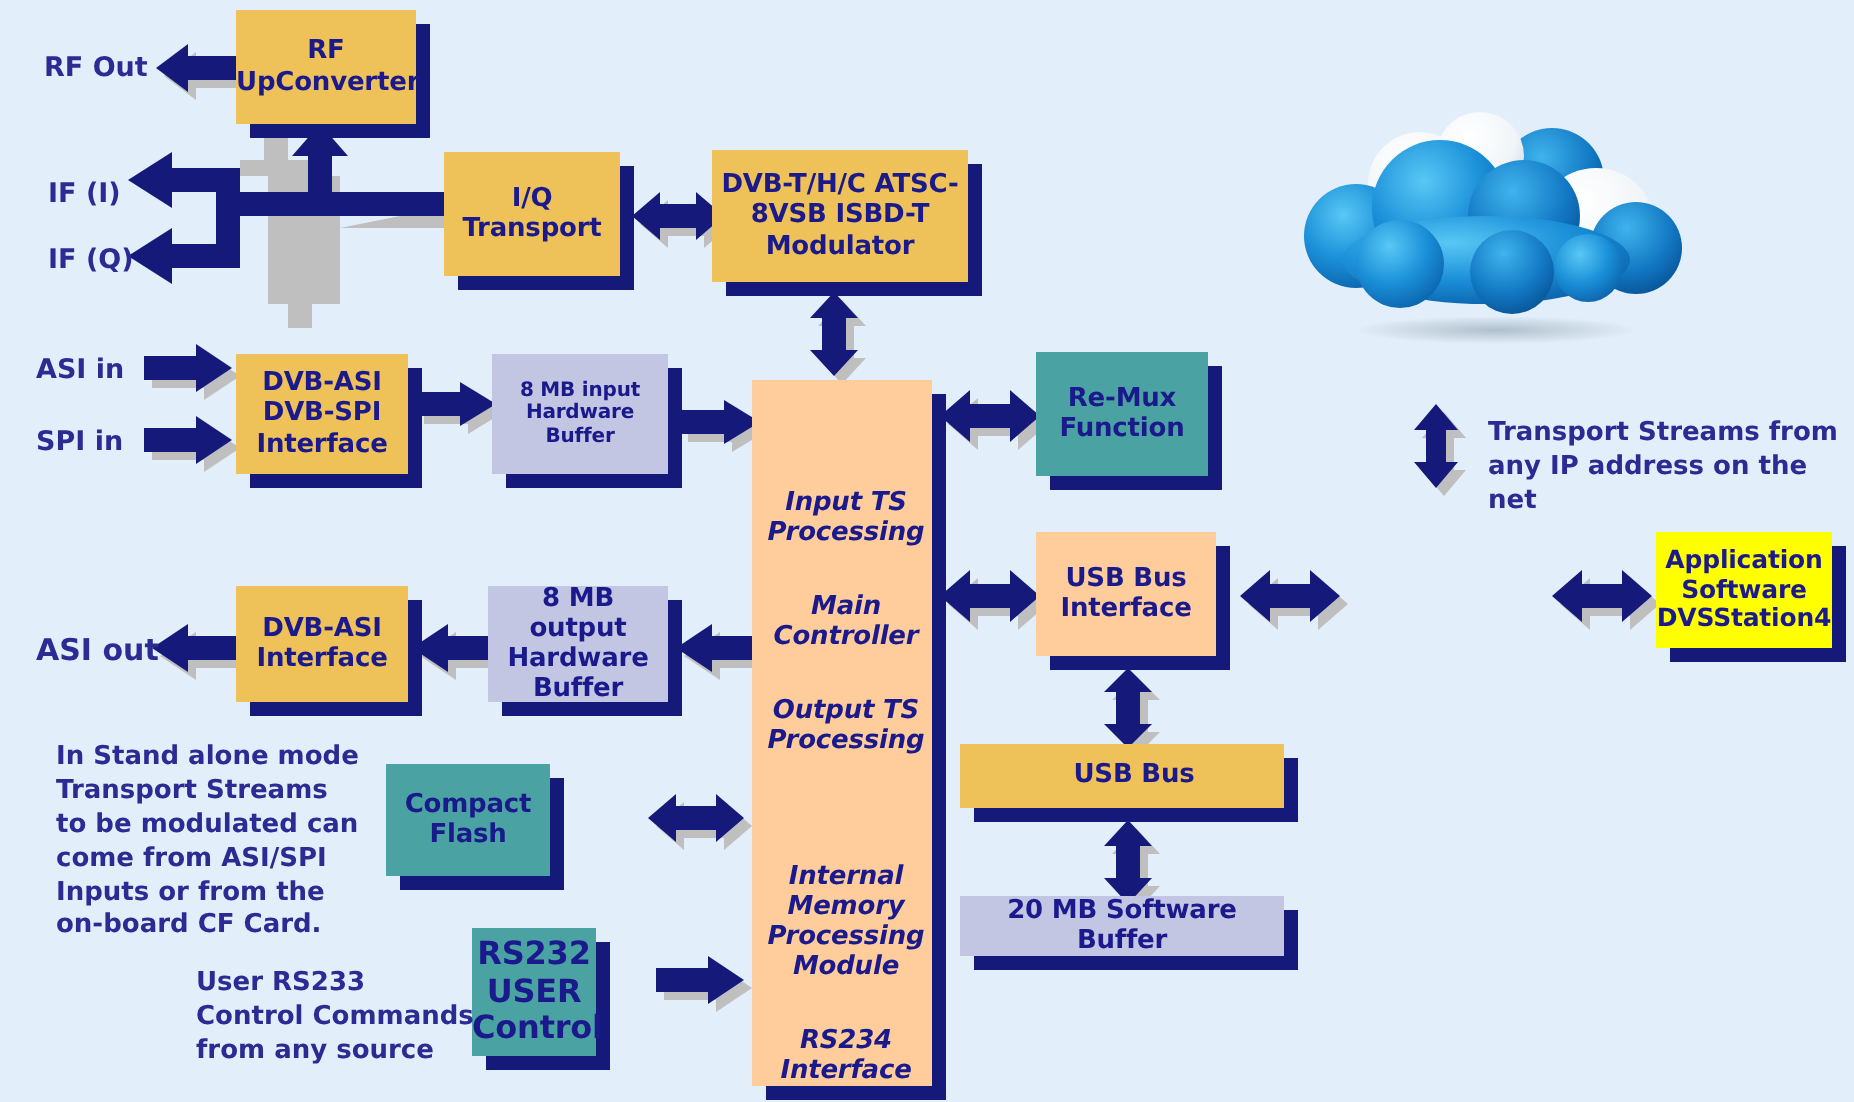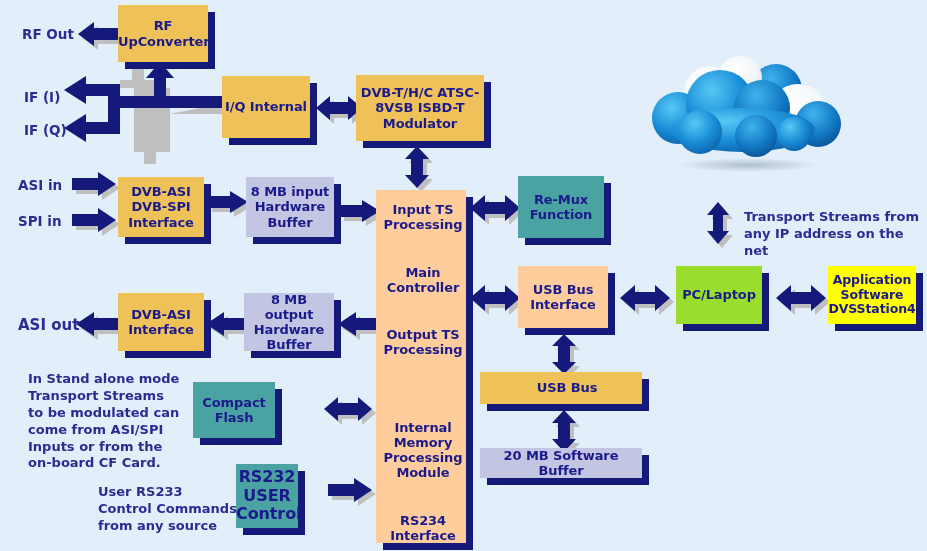--- a/index.html
+++ b/index.html
@@ -377,36 +377,36 @@
     </svg>
   </div>
 
   <div class="blk c-gold" style="left:118px;top:5px;width:90px;height:57px;font-size:13px;justify-content:center;">
     <span class="lbl">RF
 UpConverter</span>
   </div>
 
   <div class="blk c-gold" style="left:222px;top:76px;width:88px;height:62px;font-size:13px;">
     <span class="lbl">I/Q
-Internal</span>
+Transport</span>
   </div>
 
   <div class="blk c-gold" style="left:356px;top:75px;width:128px;height:66px;font-size:13px;">
     <span class="lbl">DVB-T/H/C
 ATSC-8VSB
 ISBD-T Modulator</span>
   </div>
 
   <div class="blk c-gold" style="left:118px;top:177px;width:86px;height:60px;font-size:13px;">
     <span class="lbl">DVB-ASI
 DVB-SPI
 Interface</span>
   </div>
 
-  <div class="blk c-lav" style="left:246px;top:177px;width:88px;height:60px;font-size:13px;">
+  <div class="blk c-lav" style="left:246px;top:177px;width:88px;height:60px;font-size:10px;">
     <span class="lbl">8 MB input
 Hardware
 Buffer</span>
   </div>
 
   <div class="blk c-gold" style="left:118px;top:293px;width:86px;height:58px;font-size:13px;">
     <span class="lbl">DVB-ASI
 Interface</span>
   </div>
 
@@ -438,32 +438,29 @@
   </div>
 
   <div class="blk c-gold" style="left:480px;top:372px;width:162px;height:32px;font-size:13px;padding-left:12px;">
     <span class="lbl">USB Bus</span>
   </div>
 
   <div class="blk c-lav" style="left:480px;top:448px;width:162px;height:30px;font-size:13px;">
     <span class="lbl">20 MB Software Buffer</span>
   </div>
 
-  <div class="blk c-green" style="left:676px;top:266px;width:86px;height:58px;font-size:13px;">
-    <span class="lbl">PC/Laptop</span>
-  </div>
 
   <div class="blk c-yellow" style="left:828px;top:266px;width:88px;height:58px;font-size:12.5px;">
     <span class="lbl">Application
 Software
 DVSStation4</span>
   </div>
 
   <div class="blk c-peach" style="left:376px;top:190px;width:90px;height:353px;display:block;padding-top:8px;">
-    <div style="display:flex;flex-direction:column;height:100%;justify-content:space-between;">
+    <div style="display:flex;flex-direction:column;height:100%;justify-content:flex-end;font-style:italic;">
       <span class="lbl" style="font-size:13px;margin-top:4px;">Input TS
 Processing</span>
       <span class="lbl" style="font-size:13px;margin-top:22px;">Main
 Controller</span>
       <span class="lbl" style="font-size:13px;margin-top:22px;">Output TS
 Processing</span>
       <span class="lbl" style="font-size:13px;margin-top:52px;">Internal
 Memory
 Processing
 Module</span>

